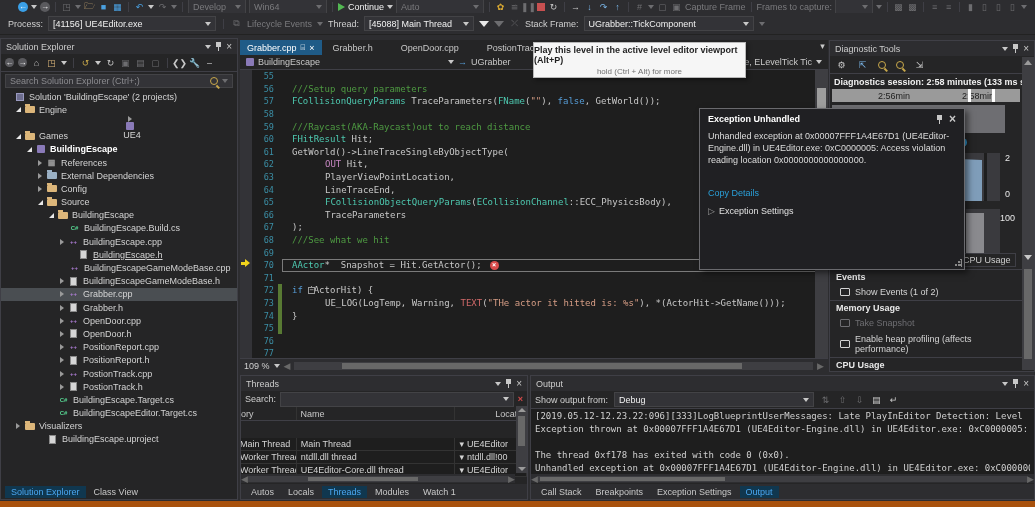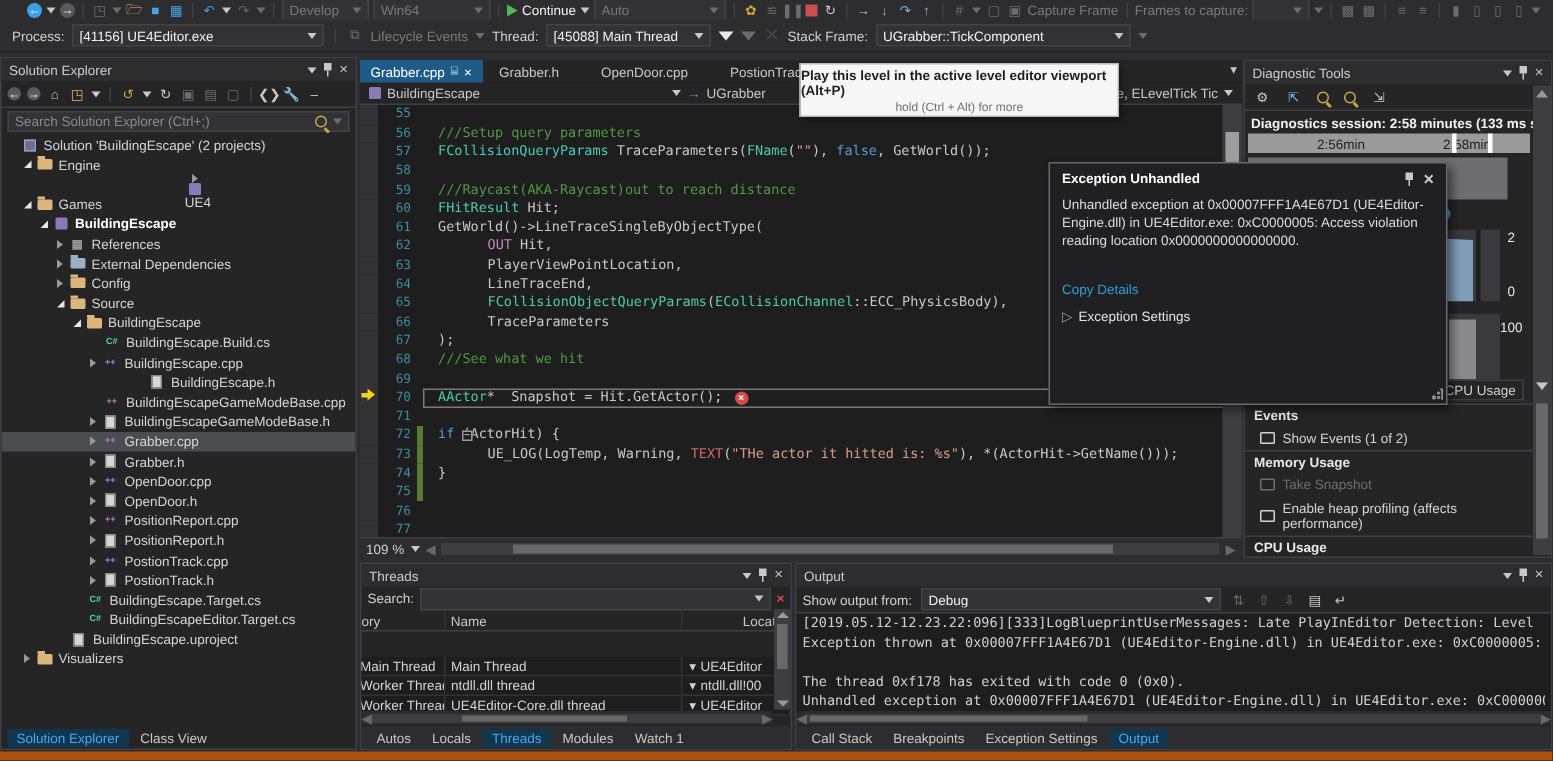--- a/index.html
+++ b/index.html
@@ -309,21 +309,21 @@
       <div class="trow" style="padding-left: 59px;">
         <span class="arr-none"></span>
         <span class="fico txtico" style="color: rgb(87, 214, 147);">C#</span>
         <span>BuildingEscape.Build.cs</span>
       </div>
       <div class="trow" style="padding-left: 59px;">
         <span class="arr-closed"></span>
         <span class="fico txtico" style="color: rgb(176, 127, 216);">++</span>
         <span>BuildingEscape.cpp</span>
       </div>
-      <div class="trow" style="padding-left: 89px;">
+      <div class="trow" style="padding-left: 68px; text-decoration: underline;">
         <span class="arr-none"></span>
         <span class="fico">
           <span class="i-doc"></span>
         </span>
         <span>BuildingEscape.h</span>
       </div>
       <div class="trow" style="padding-left: 59px;">
         <span class="arr-none"></span>
         <span class="fico txtico" style="color: rgb(176, 127, 216);">++</span>
         <span>BuildingEscapeGameModeBase.cpp</span>
@@ -386,33 +386,33 @@
       <div class="trow" style="padding-left: 48px;">
         <span class="arr-none"></span>
         <span class="fico txtico" style="color: rgb(87, 214, 147);">C#</span>
         <span>BuildingEscape.Target.cs</span>
       </div>
       <div class="trow" style="padding-left: 48px;">
         <span class="arr-none"></span>
         <span class="fico txtico" style="color: rgb(87, 214, 147);">C#</span>
         <span>BuildingEscapeEditor.Target.cs</span>
       </div>
+      <div class="trow" style="padding-left: 15px;">
+        <span class="arr-closed"></span>
+        <span class="fico">
+          <span class="i-folder"></span>
+        </span>
+        <span>Visualizers</span>
+      </div>
       <div class="trow" style="padding-left: 37px;">
         <span class="arr-none"></span>
         <span class="fico">
           <span class="i-doc"></span>
         </span>
         <span>BuildingEscape.uproject</span>
-      </div>
-      <div class="trow" style="padding-left: 15px;">
-        <span class="arr-closed"></span>
-        <span class="fico">
-          <span class="i-folder"></span>
-        </span>
-        <span>Visualizers</span>
       </div>
     </div>
   <div id="sx-tabs">
       <span class="wtab active">Solution Explorer</span>
       <span class="wtab">Class View</span>
     </div>
 </div>
 
 <div class="panel" style="left:240px;top:40px;width:588px;height:332px;border:none;background:#1e1e1e">
   <div id="ed-tabs">

